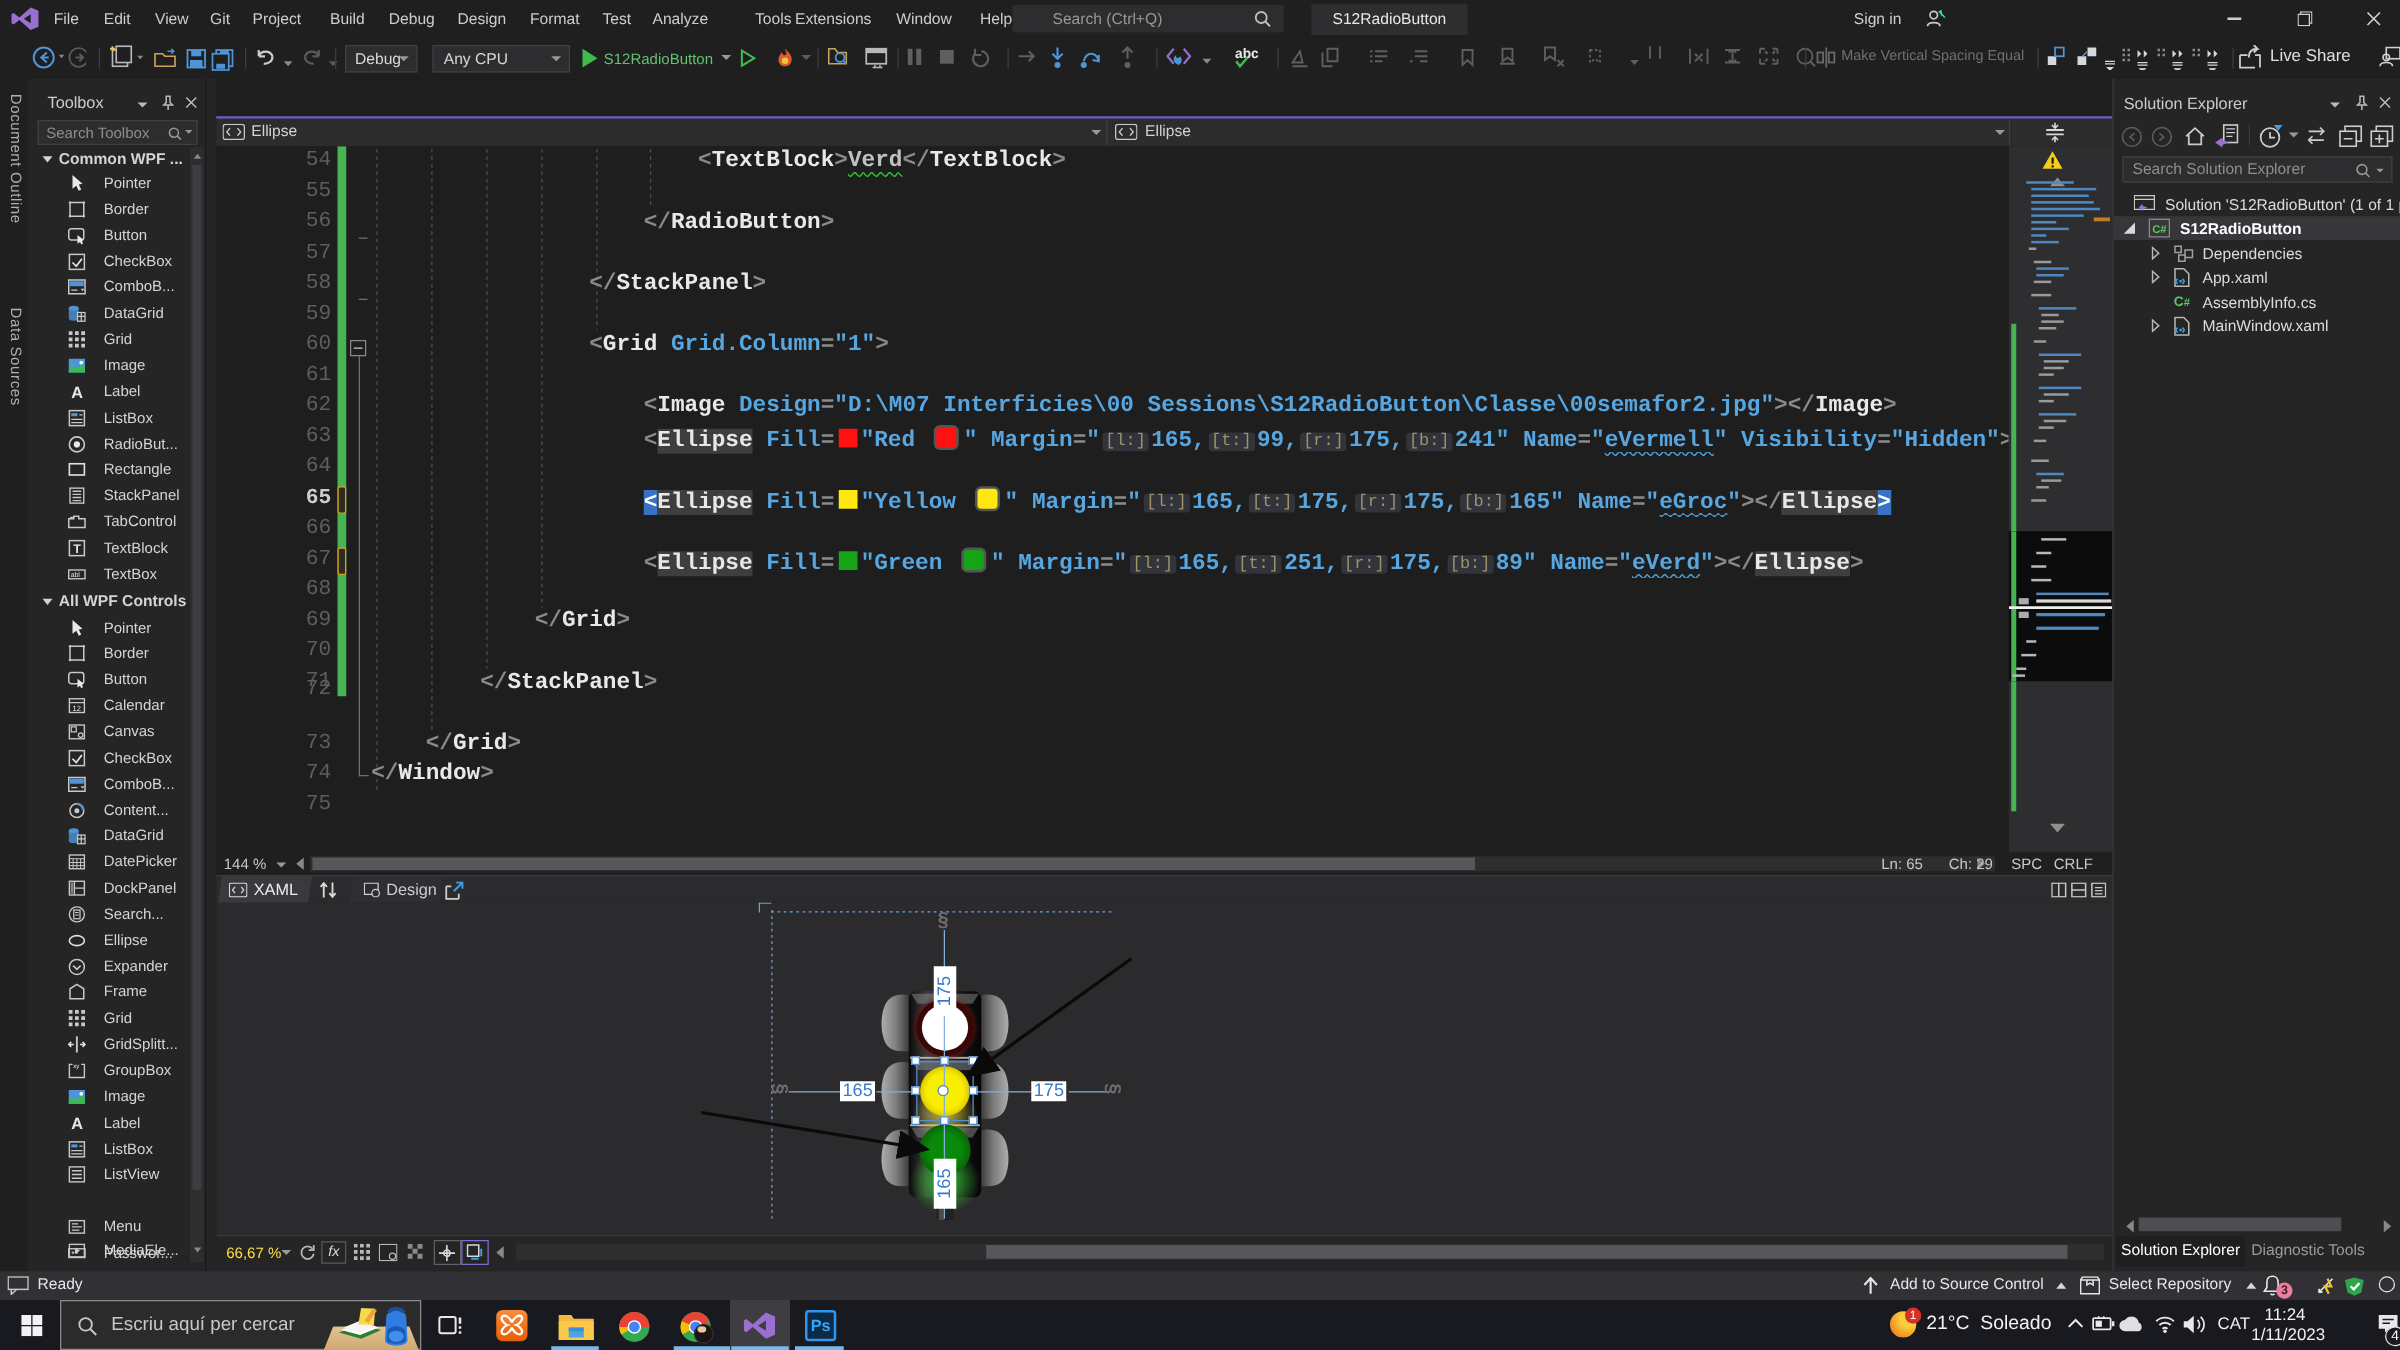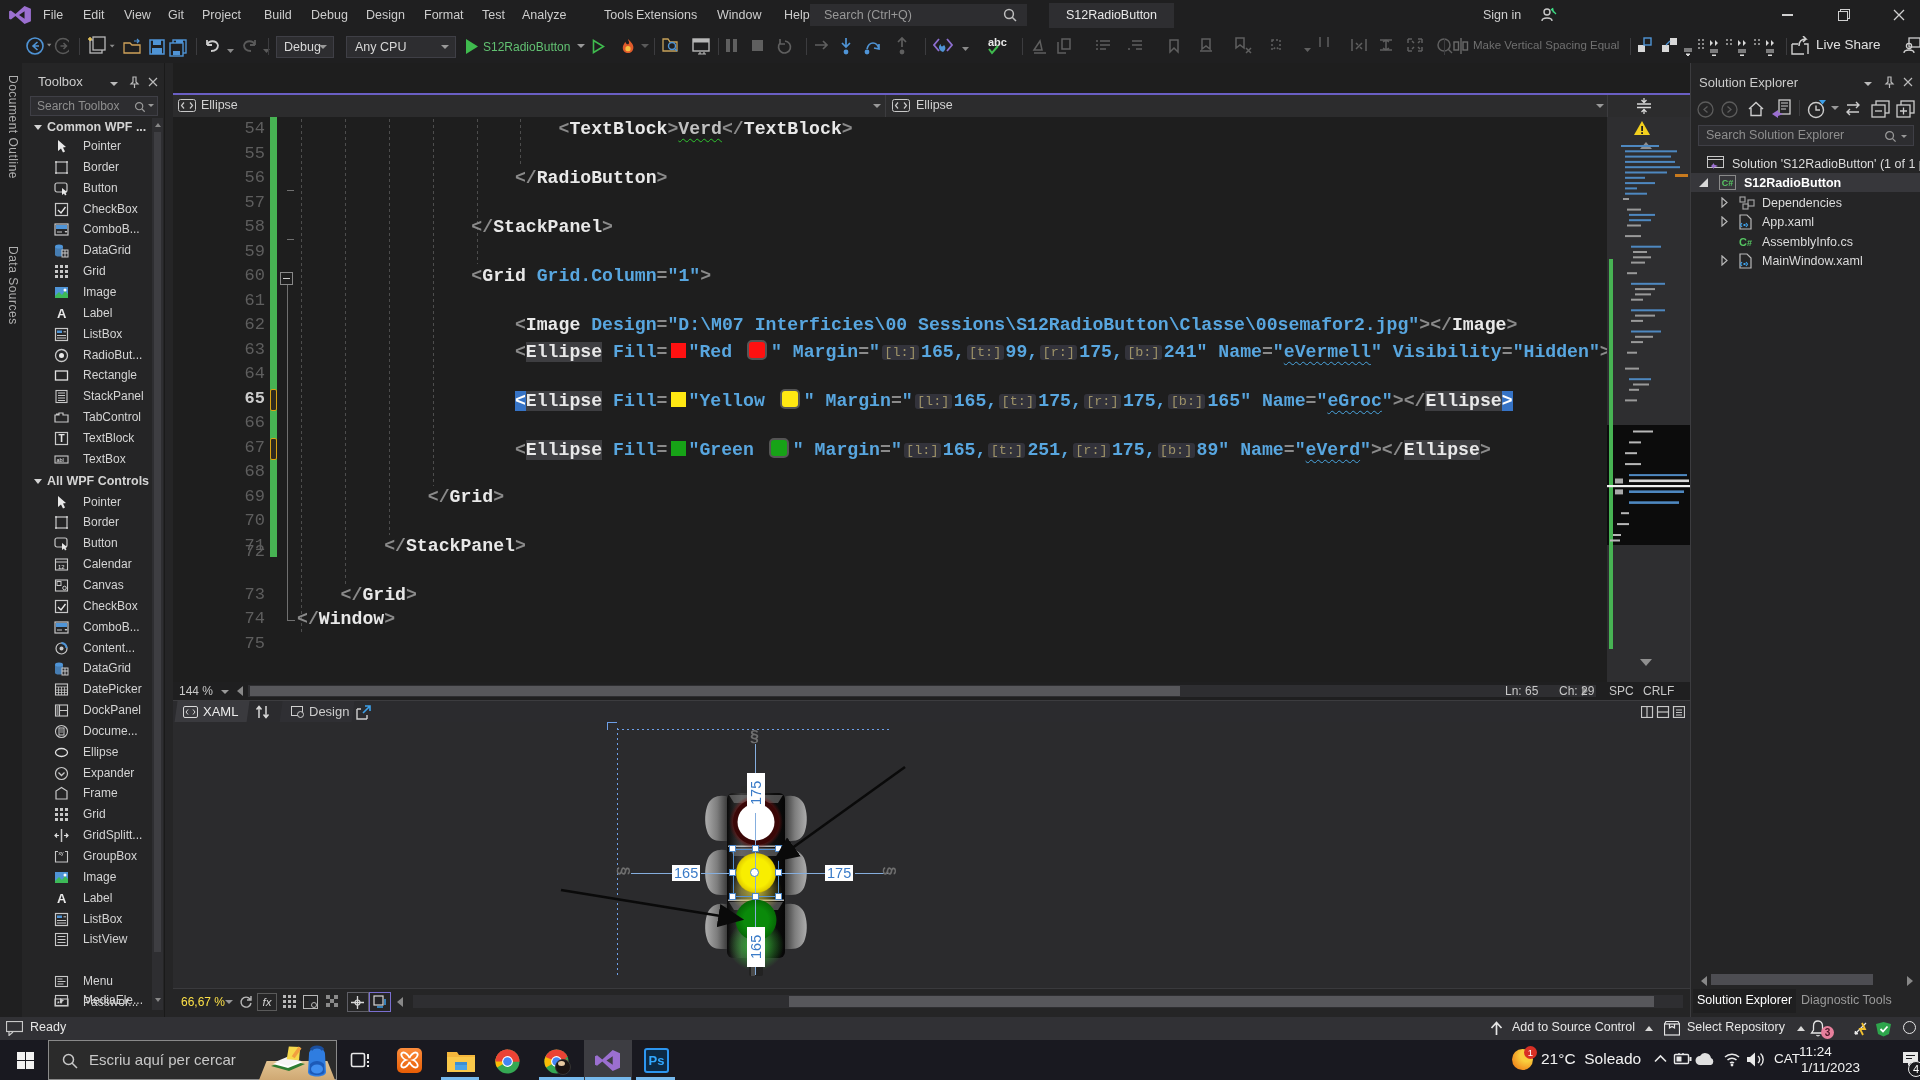--- a/index.html
+++ b/index.html
@@ -1,21 +1,21 @@
 <!DOCTYPE html>
 <html><head><meta charset="utf-8">
 <style>
 *{margin:0;padding:0;box-sizing:border-box}
 html,body{width:1920px;height:1080px;overflow:hidden;background:#1e1e1e;font-family:"Liberation Sans",sans-serif}
 .abs{position:absolute}
 #stage{position:relative;width:1920px;height:1080px}
 
 #titlebar{position:absolute;left:0;top:0;width:1920px;height:30px;background:#1f1f20;color:#c5c5c5;font-size:12.5px}
 .menu{position:absolute;top:0;height:30px;line-height:30px;color:#cdcdcd}
-#tsearch{position:absolute;left:810px;top:4px;width:217px;height:22px;background:#2d2d30;color:#989898;font-size:12.5px;line-height:22px;padding-left:14px}
+#tsearch{position:absolute;left:810px;top:4px;width:217px;height:22px;background:#2d2d30;color:#989898;font-size:12.5px;line-height:22px;padding-left:32px}
 #ttitle{position:absolute;left:1049px;top:3px;width:125px;height:25px;background:#2e2e31;color:#e8e8e8;font-size:12.5px;line-height:25px;text-align:center}
 
 #toolbar{position:absolute;left:0;top:30px;width:1920px;height:33px;background:#1f1f20}
 .combo{position:absolute;top:6px;height:22px;background:#2d2d30;border:1px solid #3f3f46;color:#d8d8d8;font-size:12.5px;line-height:20px;padding-left:8px}
 .combo .ca{position:absolute;right:6px;top:8px;width:0;height:0;border-left:4px solid transparent;border-right:4px solid transparent;border-top:4px solid #999}
 .tsep{position:absolute;top:8px;width:1px;height:17px;background:#3c3c3f}
 
 #mainarea{position:absolute;left:0;top:63px;width:1920px;height:954px;background:#252526}
 #leftstrip{position:absolute;left:0;top:63px;width:22px;height:954px;background:#1f1f20}
 .vtab{position:absolute;left:3px;width:17px;color:#b0b0b0;font-size:12px;writing-mode:vertical-rl;letter-spacing:.5px}
@@ -507,21 +507,21 @@
             <rect x="2.5" y="3" width="2" height="9" fill="#c8c8c8" opacity="0.6"></rect>
           </svg>
           <span class="lb">DockPanel</span>
         </div>
 <div class="tbrow" style="top:657.9px">
           <svg class="ic" viewBox="0 0 15 15">
             <circle cx="7.5" cy="7.5" r="6" fill="none" stroke="#c8c8c8" stroke-width="1.1"></circle>
             <rect x="5" y="4" width="5" height="7" fill="none" stroke="#c8c8c8"></rect>
             <path d="M6 6 l3 0 M6 8 l3 0" stroke="#c8c8c8" stroke-width="0.8"></path>
           </svg>
-          <span class="lb">Docume...</span>
+          <span class="lb">Search...</span>
         </div>
 <div class="tbrow" style="top:678.7px">
           <svg class="ic" viewBox="0 0 15 15">
             <ellipse cx="7.5" cy="7.5" rx="6" ry="4" fill="none" stroke="#e0e0e0" stroke-width="1.3"></ellipse>
           </svg>
           <span class="lb">Ellipse</span>
         </div>
 <div class="tbrow" style="top:699.5px">
           <svg class="ic" viewBox="0 0 15 15">
             <circle cx="7.5" cy="7.5" r="6" fill="none" stroke="#c8c8c8" stroke-width="1.2"></circle>
@@ -1225,20 +1225,20 @@
           <path d="M4.5 9 a6.5 6.5 0 0 1 9 0" stroke-width="1.5"></path>
           <path d="M7 12 a3.2 3.2 0 0 1 4 0" stroke-width="1.5"></path>
         </g>
         <circle cx="9" cy="14" r="1.4" fill="#e8e8e8"></circle>
       </svg>
   <svg class="abs" style="left:1746px;top:11px" width="20" height="17" viewBox="0 0 20 17">
         <path d="M1 6 L4 6 L9 1.5 L9 15.5 L4 11 L1 11 Z" fill="#e8e8e8"></path>
         <path d="M12 5 a4.5 4.5 0 0 1 0 7 M14.5 2.5 a8 8 0 0 1 0 12" fill="none" stroke="#e8e8e8" stroke-width="1.4"></path>
       </svg>
   <div class="abs" style="left:1774px;top:11px;font-size:13.5px;color:#f2f2f2">CAT</div>
-  <div class="abs" style="left:1799px;top:4px;width:58px;text-align:left;font-size:13.5px;color:#f2f2f2">11:24</div>
+  <div class="abs" style="left:1799px;top:4px;width:58px;text-align:center;font-size:13.5px;color:#f2f2f2">11:24</div>
   <div class="abs" style="left:1801px;top:20px;width:62px;font-size:13.5px;color:#f2f2f2">1/11/2023</div>
   <svg class="abs" style="left:1902px;top:11px" width="17" height="16" viewBox="0 0 17 16">
         <path d="M1 1 L16 1 L16 12 L9 12 L6 15 L6 12 L1 12 Z" fill="#e8e8e8"></path>
         <path d="M4 4.5 l9 0 M4 7.5 l6 0" stroke="#1b1b1f" stroke-width="1.2"></path>
       </svg>
   <div class="abs" style="left:1908px;top:21px;width:16px;height:16px;border-radius:50%;background:#1b1b1f;border:1.5px solid #e8e8e8;color:#fff;font-size:11px;text-align:center;line-height:15px">4</div>
 </div>
 </div>
 </body></html>

